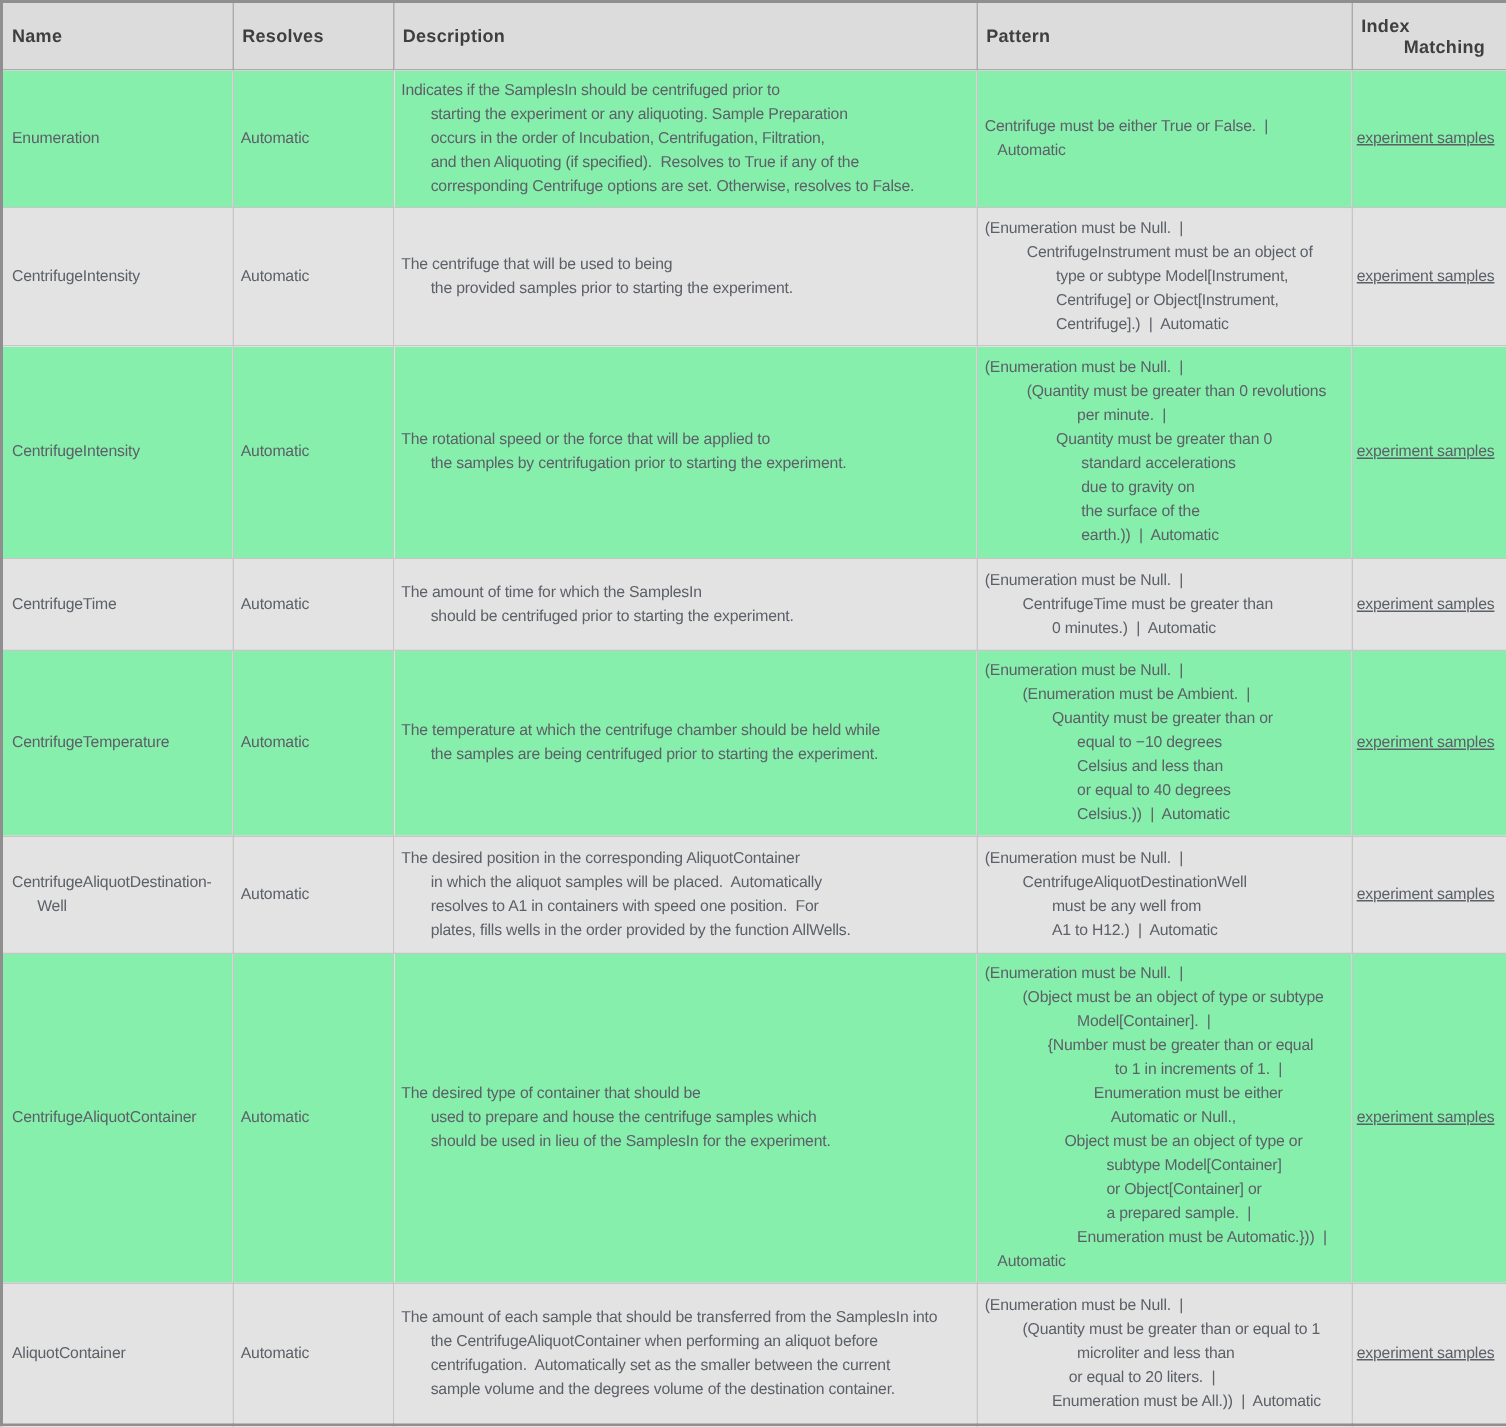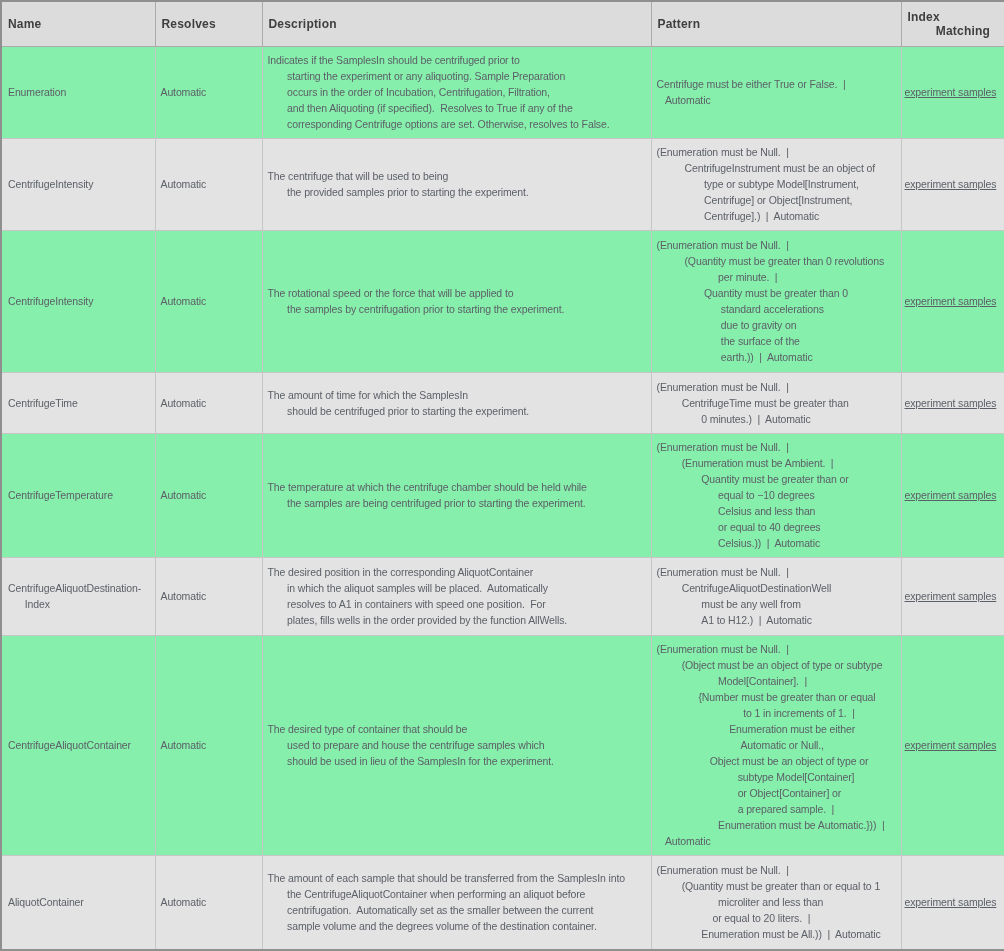--- a/index.html
+++ b/index.html
@@ -143,21 +143,21 @@
          (Enumeration must be Ambient.  |
                 Quantity must be greater than or
                       equal to −10 degrees
                       Celsius and less than
                       or equal to 40 degrees
                       Celsius.))  |  Automatic</td>
         <td class="index-cell">experiment samples</td>
       </tr>
       <tr>
         <td class="pre name-cell">CentrifugeAliquotDestination-
-      Index</td>
+      Well</td>
         <td class="default-cell">Automatic</td>
         <td class="pre desc-cell">The desired position in the corresponding AliquotContainer
        in which the aliquot samples will be placed.  Automatically
        resolves to A1 in containers with speed one position.  For
        plates, fills wells in the order provided by the function AllWells.</td>
         <td class="pre pattern-cell">(Enumeration must be Null.  |
          CentrifugeAliquotDestinationWell
                 must be any well from
                 A1 to H12.)  |  Automatic</td>
         <td class="index-cell">experiment samples</td>

